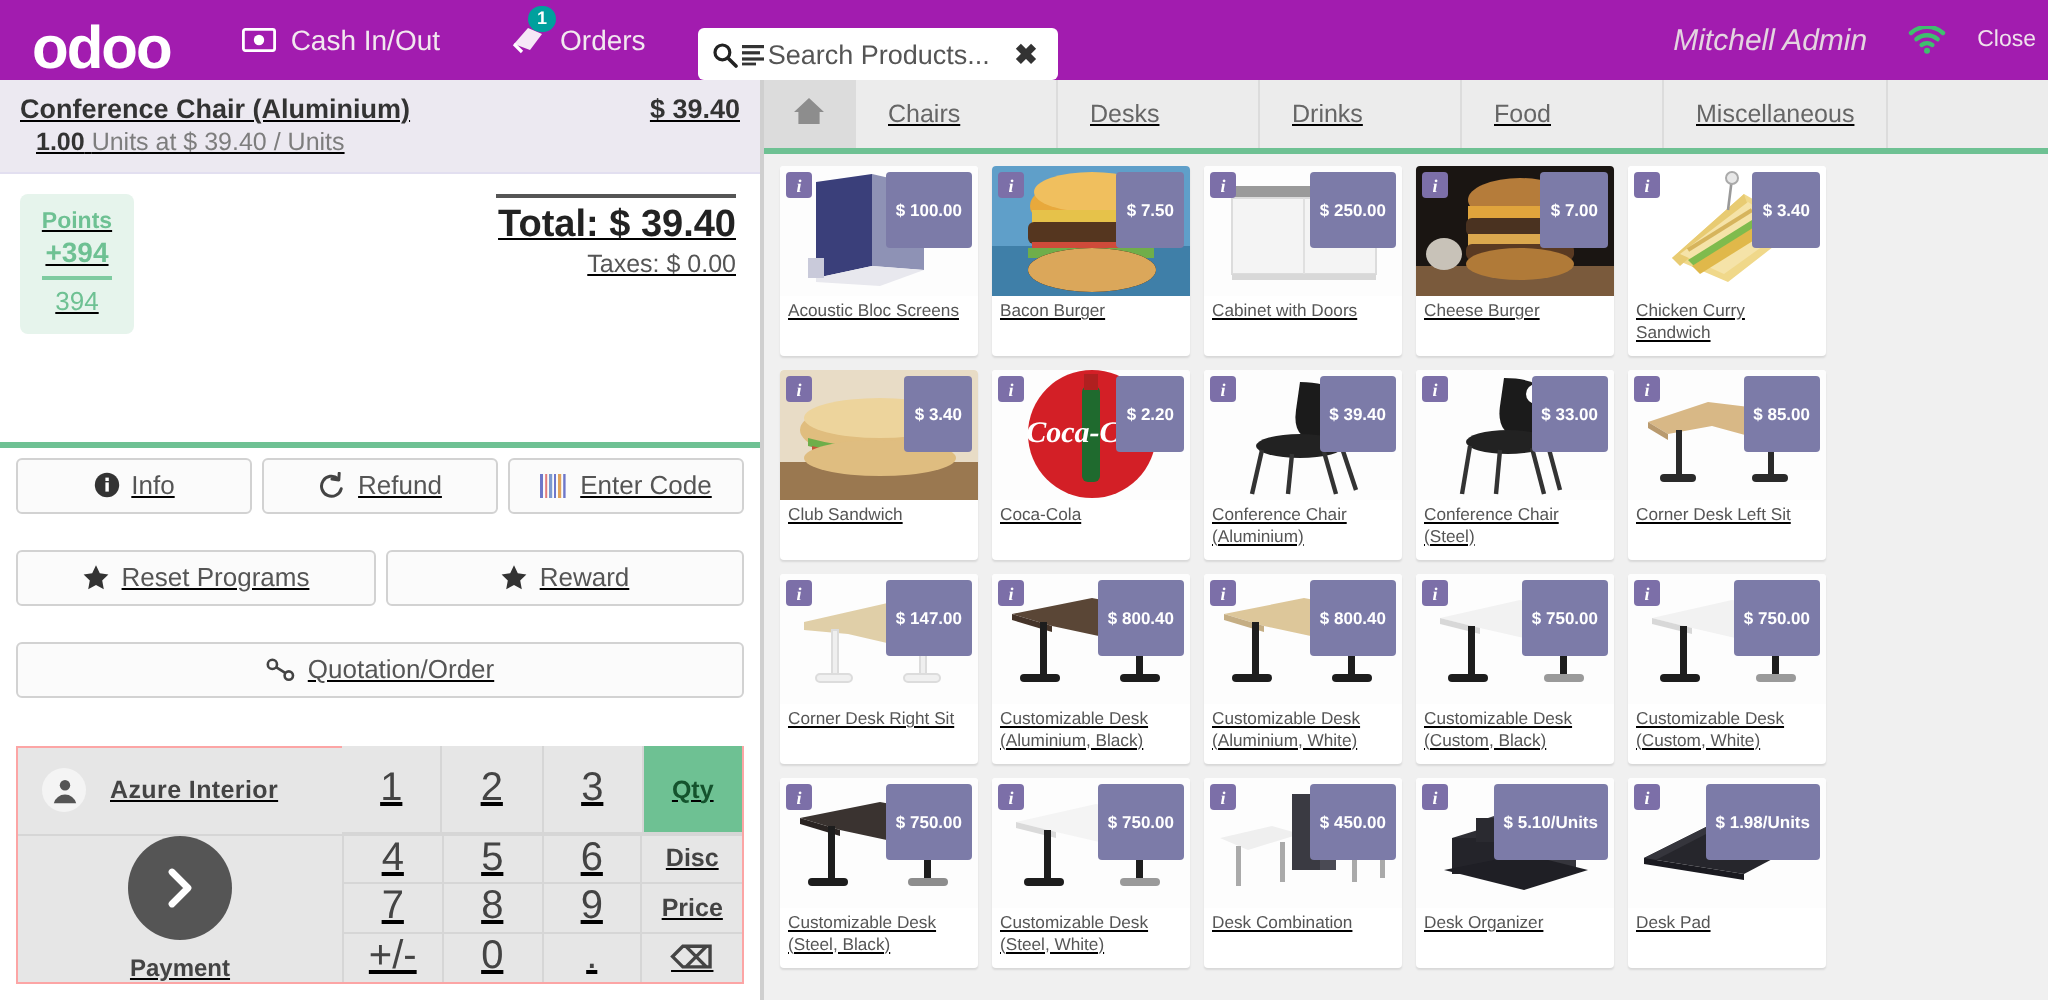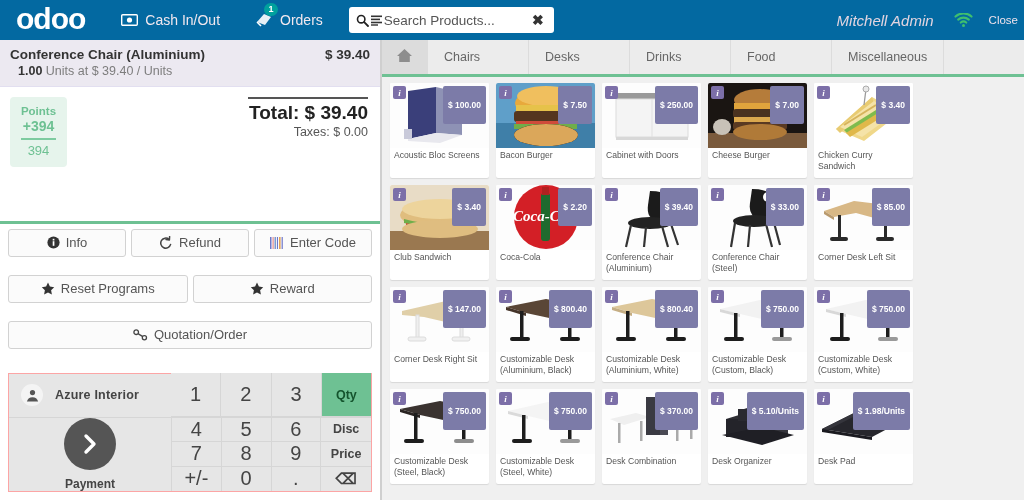--- a/index.html
+++ b/index.html
@@ -7,22 +7,22 @@
     width: 1024px; height: 500px;
     overflow: hidden;
     font-family: "Liberation Sans", sans-serif;
     background: #f0f0f0;
   }
   #app { width: 1024px; height: 500px; display: flex; flex-direction: column; }
 
   
   .topbar {
     height: 40px; min-height: 40px;
-    background: #0369a1;
-    display: flex; align-items: center;
+    background: #a21caf;
+    display: flex; align-items: flex-end;
     color: #fff;
     position: relative;
   }
   .logo {
     font-size: 30px; font-weight: bold; letter-spacing: -1px;
     color: #ffffff; padding: 0 18px 0 16px; line-height: 1;
     margin-top: -3px;
   }
   .topbtn {
     display: flex; align-items: center; gap: 7px;
@@ -33,21 +33,21 @@
   .topbtn .ic { display: flex; align-items: center; }
   .badge-count {
     position: absolute; top: 3px; left: 26px;
     background: #00a09d; color: #fff;
     font-size: 9px; font-weight: bold;
     border-radius: 9px; padding: 1px 4px; min-width: 14px;
     text-align: center; line-height: 11px;
   }
   .searchwrap {
     background: #fff; border-radius: 3px;
-    height: 26px; width: 205px;
+    height: 26px; width: 180px;
     display: flex; align-items: center;
     padding: 0 7px; margin-left: 8px;
   }
   .searchwrap .sic { display: flex; align-items: center; margin-right: 2px; }
   .searchwrap input {
     border: none; outline: none; flex: 1;
     font-size: 13.5px; color: #444;
     font-family: "Liberation Sans", sans-serif;
     min-width: 0;
   }
@@ -61,21 +61,21 @@
     height: 40px; padding-right: 0px;
   }
   .username {
     font-style: italic; font-size: 15px; color: #e4d5e0;
     padding: 0 14px;
   }
   .wifi { padding: 0 6px; display:flex; align-items:center; }
   .closebtn { font-size: 11.5px; color: #efe2ec; padding: 0 6px 0 10px; white-space: nowrap; }
 
   
-  .body { flex: 1; display: flex; min-height: 0; }
+  .body { flex: 1; display: flex; min-height: 0; text-decoration: underline; }
 
   
   .leftpanel {
     width: 382px; min-width: 382px;
     background: #ffffff;
     display: flex; flex-direction: column;
     border-right: 2px solid #cfcfcf;
   }
   .orderlines { background:#fff; }
   .orderline {
@@ -768,21 +768,21 @@
               <polygon points="8,30 34,24 48,28 22,36" fill="#efefef"></polygon>
               <polygon points="56,28 82,22 94,26 68,34" fill="#efefef"></polygon>
               <rect x="44" y="8" width="16" height="38" fill="#3a3a42"></rect>
               <rect x="58" y="10" width="8" height="36" fill="#4a4a54"></rect>
               <rect x="16" y="34" width="2.5" height="20" fill="#aaa"></rect>
               <rect x="38" y="32" width="2.5" height="20" fill="#aaa"></rect>
               <rect x="74" y="32" width="2.5" height="20" fill="#aaa"></rect>
               <rect x="88" y="30" width="2.5" height="20" fill="#aaa"></rect>
             </svg>
             <span class="pinfo-ic">i</span>
-            <span class="ptag">$ 370.00</span>
+            <span class="ptag">$ 450.00</span>
           </div>
           <div class="pname">Desk Combination</div>
         </div>
 
         <div class="pcard">
           <div class="pimg">
             <svg class="art" viewBox="0 0 99 65" preserveAspectRatio="none">
               <rect width="99" height="65" fill="#fdfdfd"></rect>
               <polygon points="18,30 44,22 80,30 54,40" fill="#2e2e34"></polygon>
               <rect x="18" y="30" width="36" height="18" fill="#24242a"></rect>

